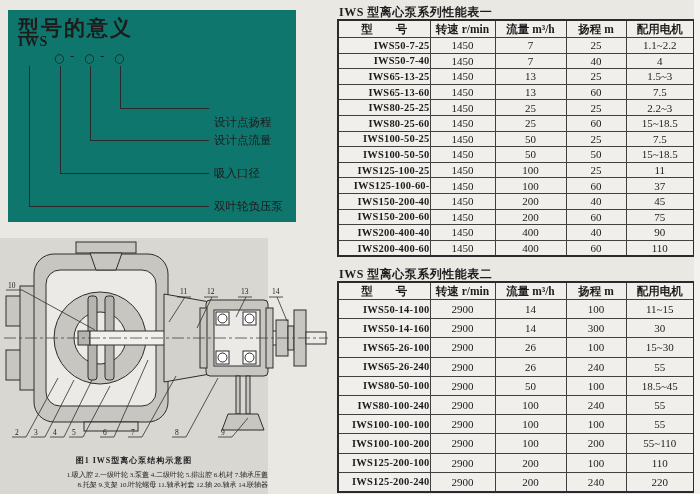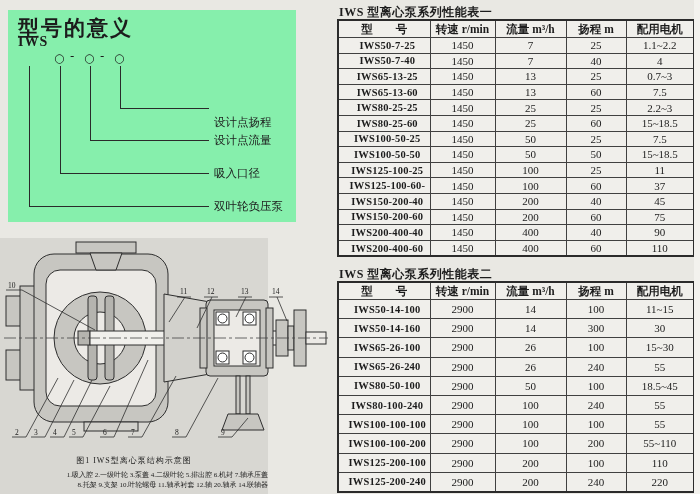--- a/index.html
+++ b/index.html
@@ -2,52 +2,52 @@
 <html><head>
 <meta charset="utf-8">
 <style>
   html,body{margin:0;padding:0;}
   body{
     width:700px;height:494px;position:relative;overflow:hidden;
     background:#e9e8e3;color:#1c1c1c;
     font-family:"Liberation Serif","DejaVu Serif",serif;
   }
   
-  .model-panel{position:absolute;left:8px;top:10px;width:288px;height:212px;background:#86efac;}
+  .model-panel{position:absolute;left:8px;top:10px;width:288px;height:212px;background:#0f766e;}
   .mp-title{position:absolute;left:10px;top:4px;font-family:"Liberation Sans","DejaVu Sans",sans-serif;
     font-weight:900;font-size:21px;letter-spacing:2px;}
   .mp-prefix{position:absolute;left:10px;top:24px;font-weight:bold;font-size:14px;letter-spacing:1px;}
   .mp-glyph{position:absolute;font-family:"DejaVu Sans",sans-serif;font-size:12px;top:41px;}
   .g-c1{left:46px}.g-d1{left:62px;top:39px}.g-c2{left:76px}.g-d2{left:92px;top:39px}.g-c3{left:106px}
   .mp-line{position:absolute;border-left:1px solid #2a2a2a;border-bottom:1px solid #2a2a2a;}
   .ln-head{left:112px;top:56px;width:88px;height:42px;}
   .ln-flow{left:82px;top:56px;width:118px;height:74px;}
   .ln-suck{left:52px;top:56px;width:148px;height:107px;}
   .ln-pump{left:21px;top:56px;width:179px;height:140px;}
   .mp-label{position:absolute;left:206px;font-size:11.5px;white-space:nowrap;}
   .lb-head{top:105px}.lb-flow{top:123px}.lb-suck{top:156px}.lb-pump{top:189px}
   
   .fig-panel{position:absolute;left:0;top:238px;width:268px;height:256px;background:#d8d7d2;}
   .fig-svg{position:absolute;left:0;top:0;}
   .fig-caption{position:absolute;top:217px;left:0;width:100%;text-align:center;
-    font-size:8px;font-weight:normal;letter-spacing:1px;}
+    font-size:8px;font-weight:bold;letter-spacing:1px;}
   .fig-legend{position:absolute;left:0;width:100%;text-align:right;font-size:7px;white-space:nowrap;}
   .lg1{top:232px}.lg2{top:242px}
   
   .tables{position:absolute;left:337px;top:0;width:358px;height:438px;}
   .tbl-title{position:absolute;left:2px;font-size:12px;font-weight:bold;letter-spacing:0.5px;}
   .t1-title{top:4px}.t2-title{top:266px}
   table.perf{position:absolute;left:0;border-collapse:collapse;width:356px;table-layout:fixed;
     background:#f0efeb;border:2px solid #2b2b2b;}
   .t1{top:19px}.t2{top:281px}
   .perf th,.perf td{border:1px solid #404040;text-align:center;padding:0;overflow:hidden;white-space:nowrap;}
   .perf th{font-size:11.5px;font-weight:bold;height:16px;}
   .t1 td{height:14.6px;font-size:11px;}
   .t2 td{height:18.2px;font-size:11px;}
-  .perf td.model{text-align:center;padding-left:6px;font-weight:bold;font-size:10.5px;letter-spacing:0.2px;}
+  .perf td.model{text-align:right;padding-left:6px;font-weight:bold;font-size:10.5px;letter-spacing:0.2px;}
   .edge-strip{position:absolute;right:0;top:0;width:6px;height:494px;background:#f3f2ee;}
   svg text{font-family:"Liberation Serif","DejaVu Serif",serif;}
 </style>
 </head>
 <body>
 
 <div class="model-panel">
   <div class="mp-title">型号的意义</div>
   <span class="mp-prefix">IWS</span>
   <span class="mp-glyph g-c1">○</span>
@@ -229,21 +229,21 @@
           <td>1450</td>
           <td>7</td>
           <td>40</td>
           <td>4</td>
         </tr>
         <tr>
           <td class="model">IWS65-13-25</td>
           <td>1450</td>
           <td>13</td>
           <td>25</td>
-          <td>0.7~3</td>
+          <td>1.5~3</td>
         </tr>
         <tr>
           <td class="model">IWS65-13-60</td>
           <td>1450</td>
           <td>13</td>
           <td>60</td>
           <td>7.5</td>
         </tr>
         <tr>
           <td class="model">IWS80-25-25</td>

